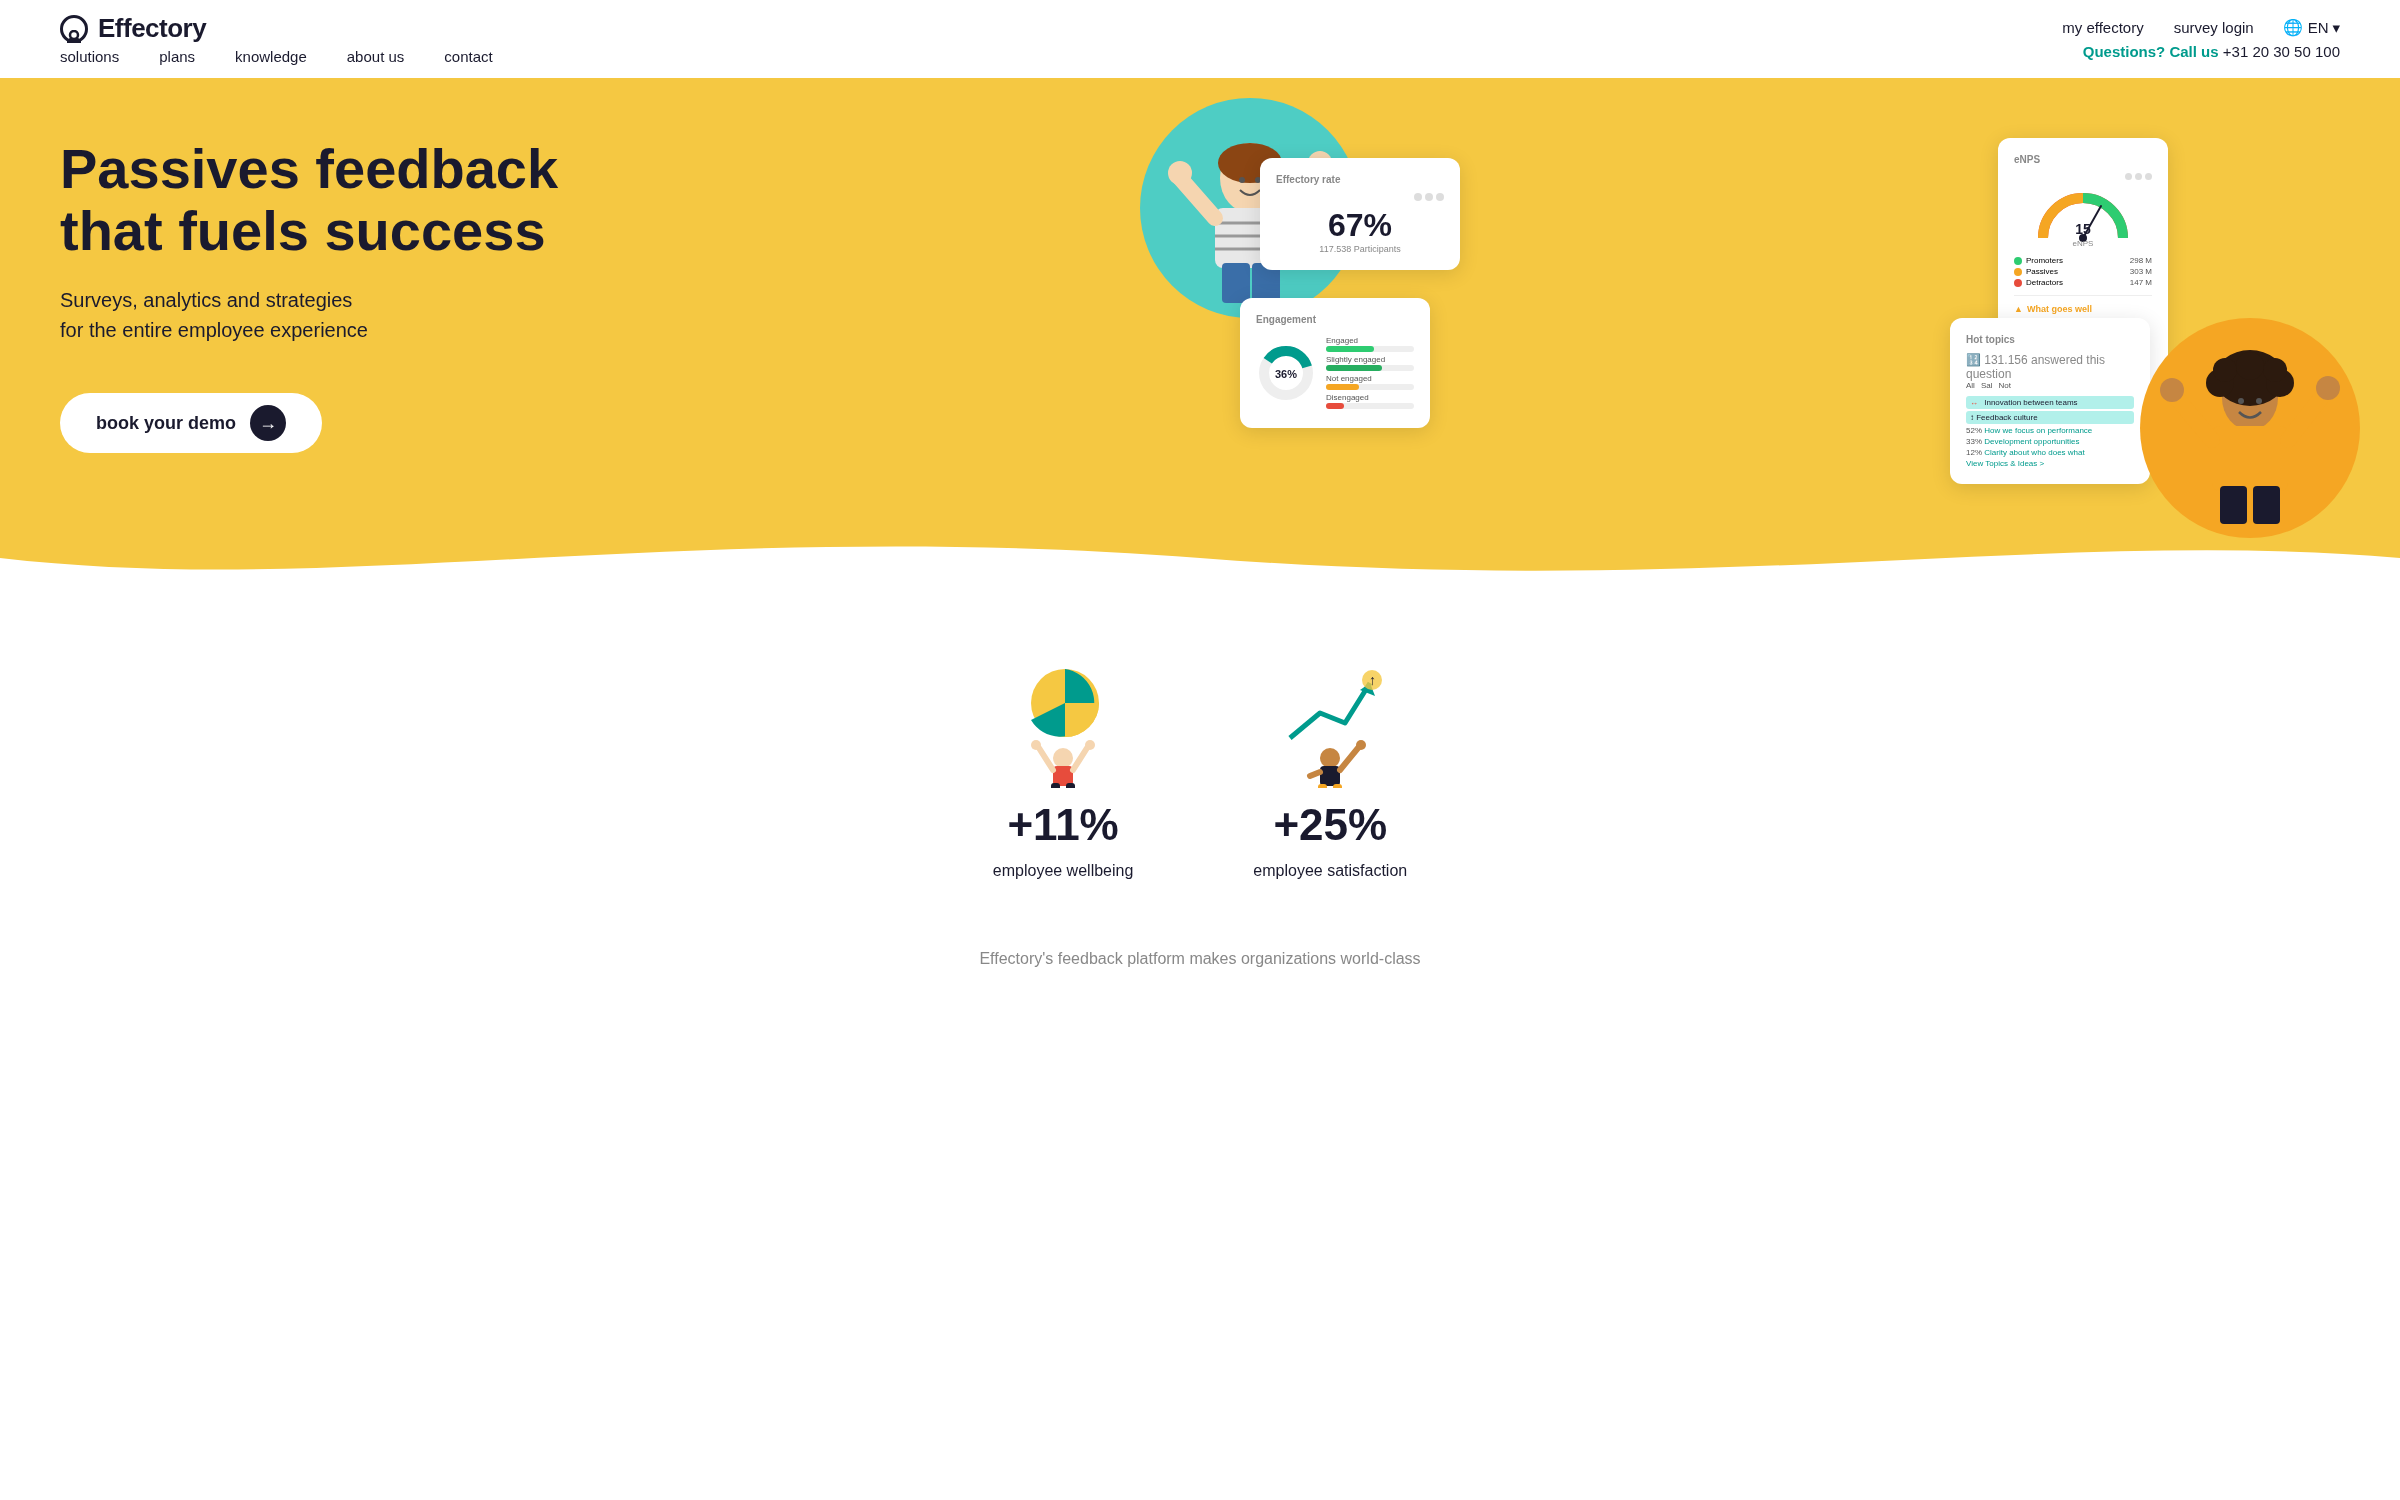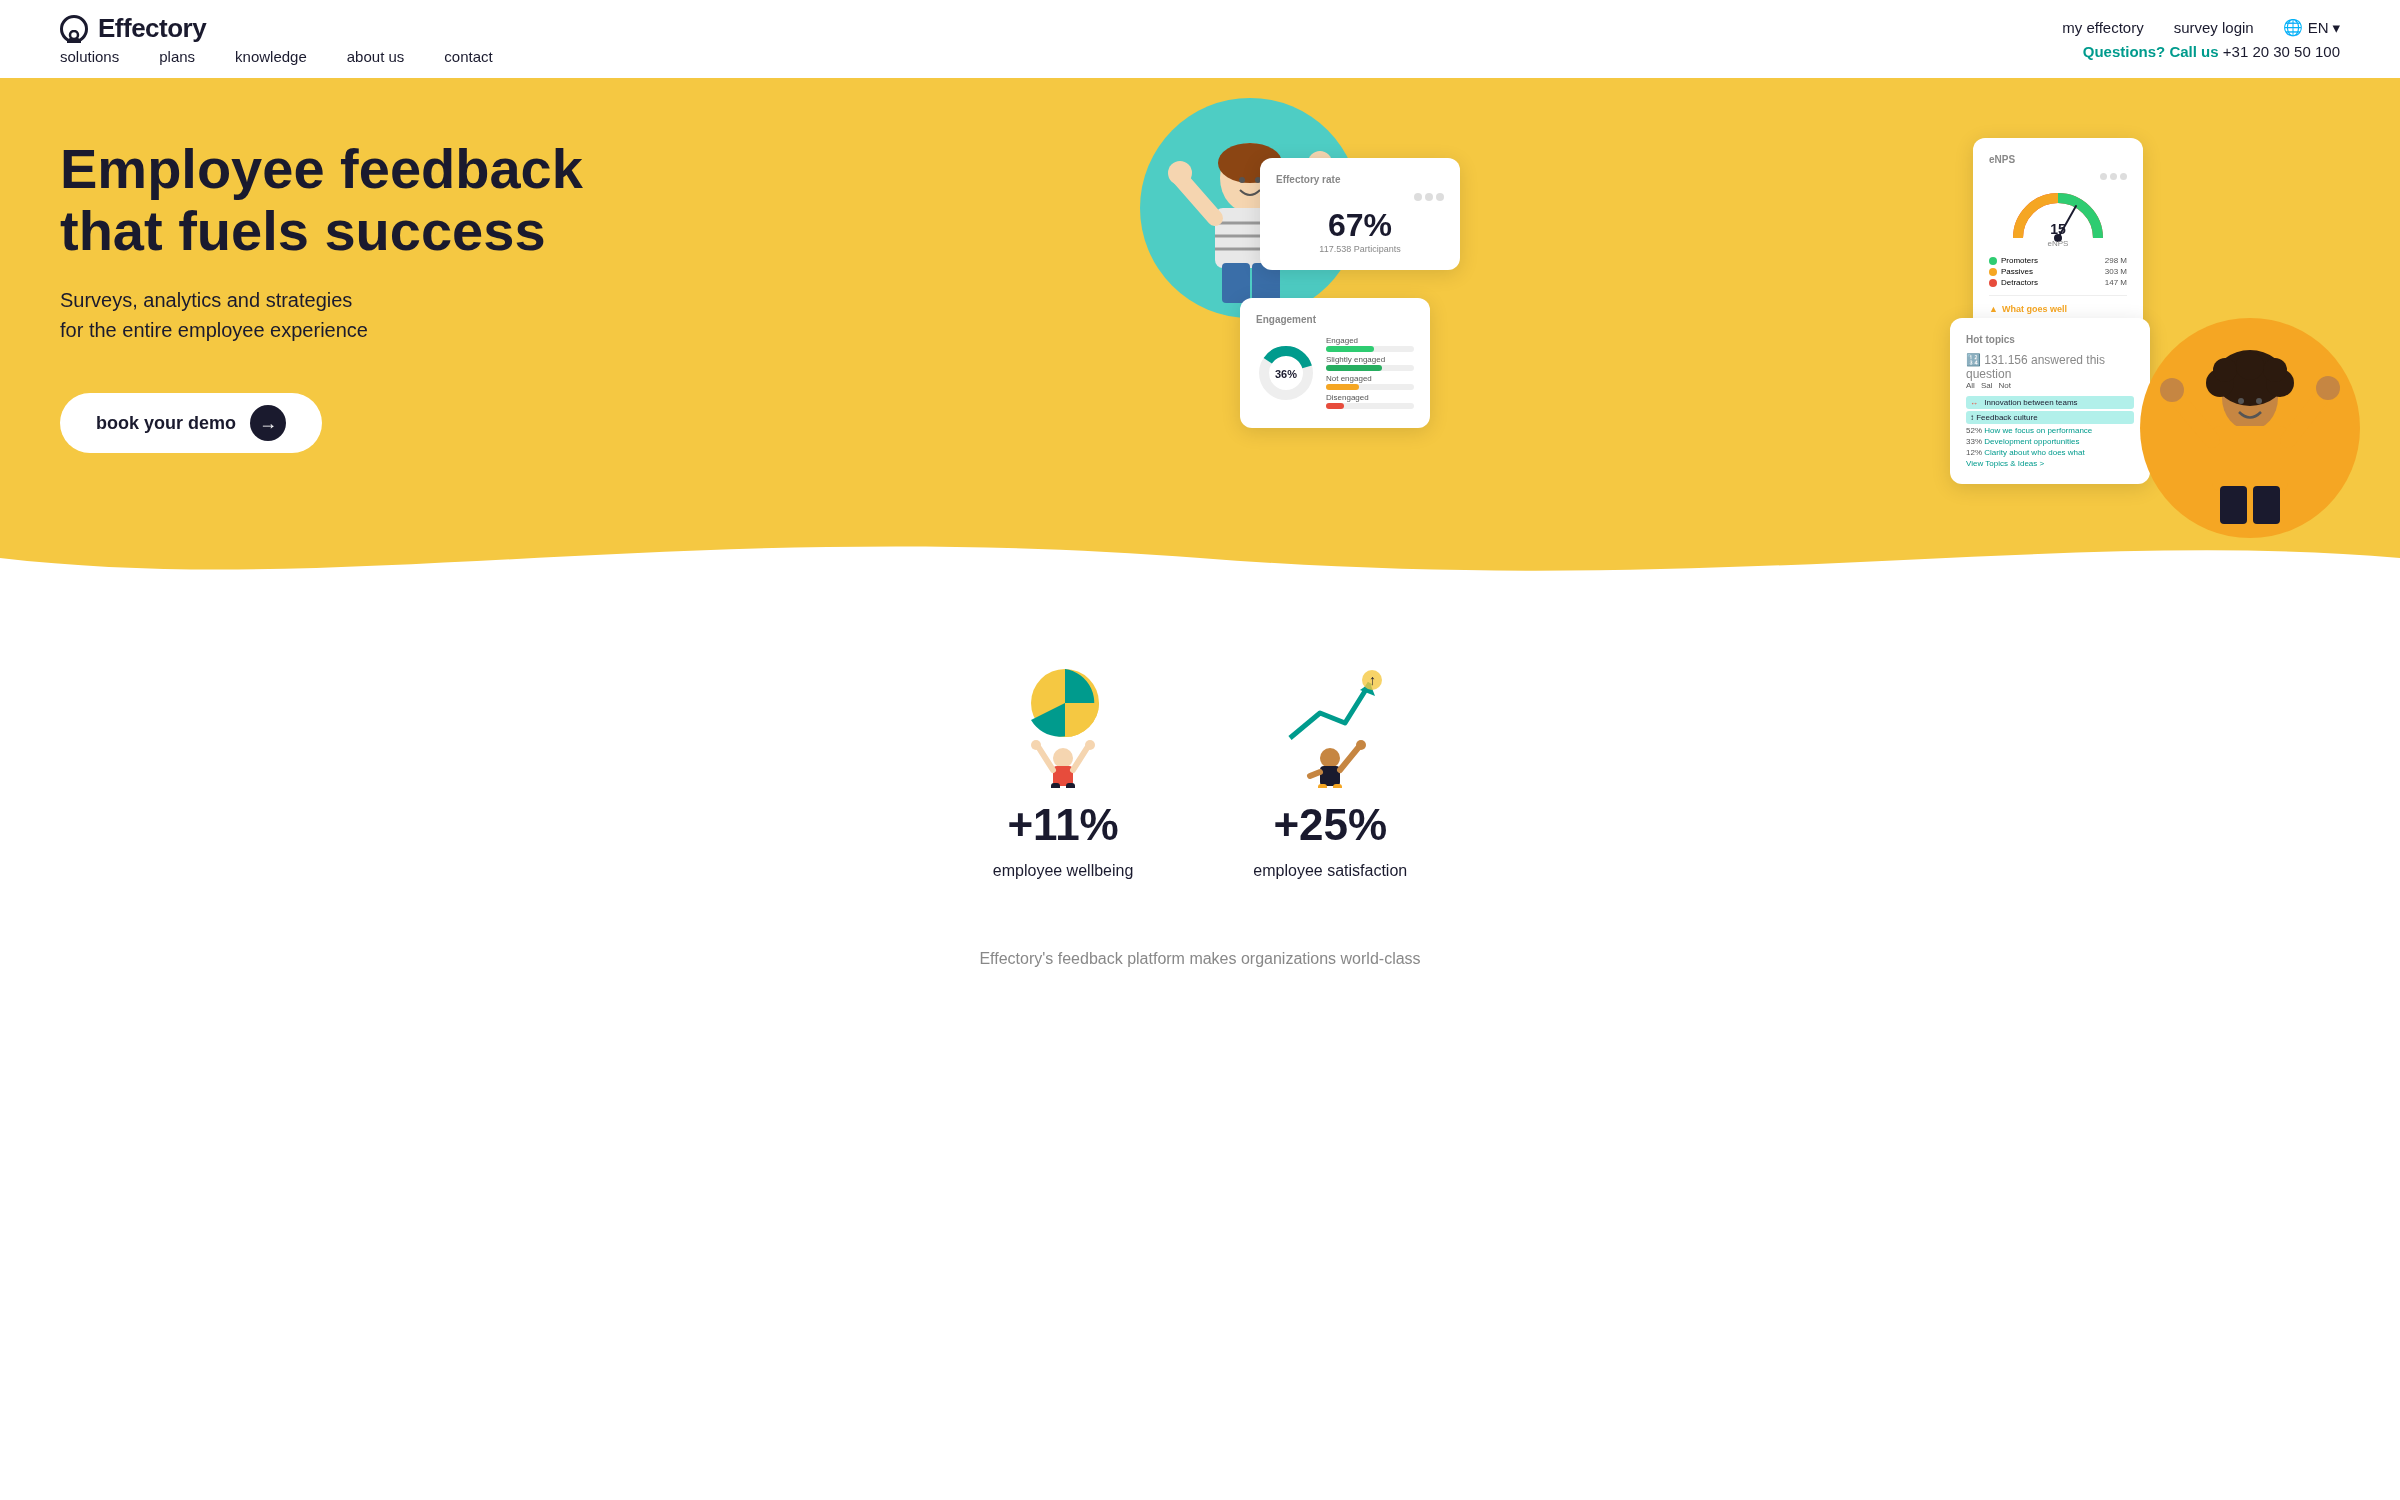--- a/index.html
+++ b/index.html
@@ -159,21 +159,21 @@
       padding: 16px;
     }
     .card-response {
       width: 200px;
       top: 80px;
       left: 180px;
     }
     .card-enps {
       width: 170px;
       top: 60px;
-      right: 257px;
+      right: 232px;
     }
     .card-engagement {
       width: 190px;
       top: 220px;
       left: 160px;
     }
     .card-topics {
       width: 200px;
       top: 240px;
       right: 250px;
@@ -308,21 +308,21 @@
     </div>
     <div class="questions-call">
       <span class="call-link">Questions? Call us</span>
       <span class="phone">+31 20 30 50 100</span>
     </div>
   </div>
 </header>
 
 <section class="hero">
   <div class="hero-content">
-    <h1 class="hero-title">Employee feedback that fuels success</h1>
+    <h1 class="hero-title">Passives feedback that fuels success</h1>
     <p class="hero-subtitle">
       Surveys, analytics and strategies<br>for the entire employee experience
     </p>
     <a href="#" class="cta-button">
       <span>book your demo</span>
       <span class="cta-arrow">→</span>
     </a>
   </div>
 
   <div class="hero-images">

